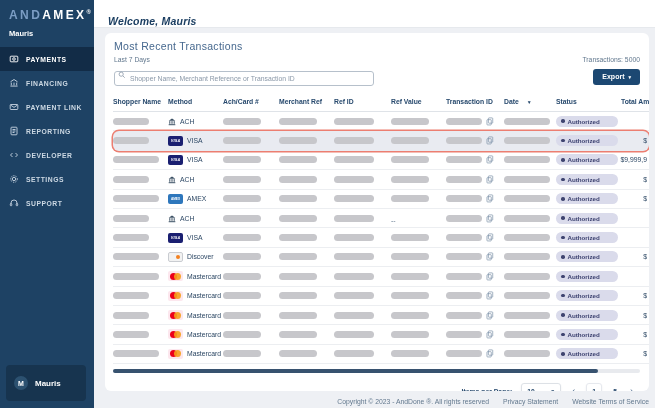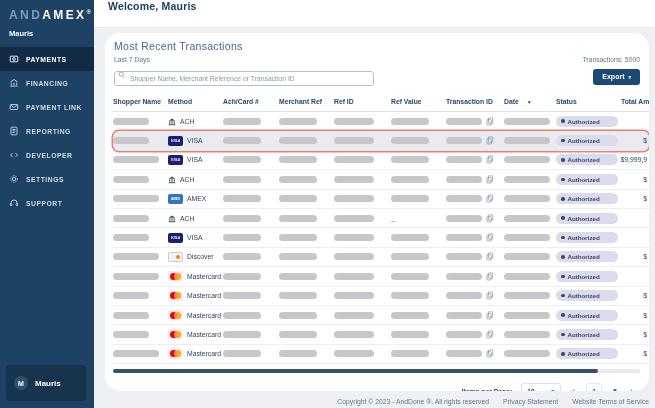--- a/index.html
+++ b/index.html
@@ -17,26 +17,26 @@
   .nav-item { height:24px; display:flex; align-items:center; gap:7px; padding-left:9px; cursor:pointer; }
   .nav-item.active { background:#122c47; }
   .nav-item .nav-label { font-size:6.8px; font-weight:700; letter-spacing:0.5px; color:#ccd8e3; }
   .nav-item.active .nav-label { color:#ffffff; }
   .nav-icon { width:10px; height:10px; flex:0 0 auto; display:block; }
   .user-panel { position:absolute; left:6px; bottom:7px; width:80px; height:36px; background:#17344f; border-radius:4px; display:flex; align-items:center; gap:7px; padding-left:8px; cursor:pointer; }
   .avatar { width:14px; height:14px; border-radius:50%; background:#2c5170; color:#fff; font-size:7px; font-weight:700; display:flex; align-items:center; justify-content:center; }
   .user-name { font-size:8px; font-weight:700; color:#fff; }
 
   
-  .topbar { position:absolute; left:94px; top:0; right:0; height:28px; background:#ffffff; border-bottom:1px solid #e6e9ed; display:flex; align-items:flex-start; padding-left:14px; }
+  .topbar { position:absolute; left:94px; top:0; right:0; height:28px; background:#ffffff; border-bottom:1px solid #e6e9ed; display:flex; align-items:flex-end; padding-left:14px;font-style:italic; }
   .welcome { font-size:10.5px; font-weight:700; color:#1c3f62; letter-spacing:0.2px; }
 
   
   .content { position:absolute; left:94px; top:28px; right:0; bottom:0; background:#eef0f4; padding:5px 6px 0 11px; }
-  .card { background:#ffffff; border-radius:15px; width:544px; height:358px; padding-top:7px; overflow:hidden; position:relative; }
+  .card { background:#ffffff; border-radius:6px; width:544px; height:358px; padding-top:7px; overflow:hidden; position:relative; }
   .card-head { padding:0 9px; }
   .card-title { font-size:10.5px; color:#46688e; letter-spacing:0.3px; }
   .sub-row { display:flex; justify-content:space-between; margin-top:4px; align-items:flex-end; }
   .subtitle { font-size:6.8px; color:#62788e; }
   .txn-count { font-size:6.8px; color:#62788e; }
   .search-row { display:flex; justify-content:space-between; margin-top:4px; align-items:center; }
   .search-box { position:relative; width:260px; }
   .search-box input { width:100%; height:15px; border:1px solid #b6c0cb; border-radius:3px; font-size:6.8px; color:#3c5672; padding:0 0 0 15px; outline:none; font-family:"Liberation Sans", sans-serif; background:#fff; }
   .search-box input::placeholder { color:#8a98a8; }
   .search-icon { position:absolute; left:4px; top:3.5px; width:8px; height:8px; }

